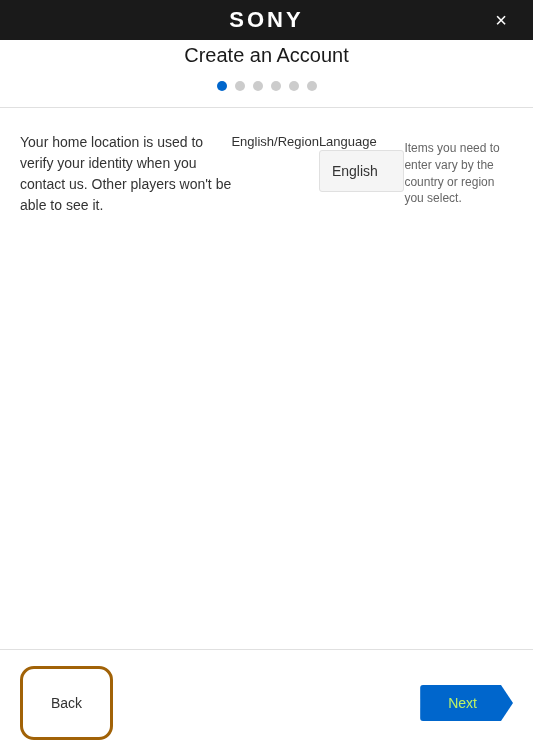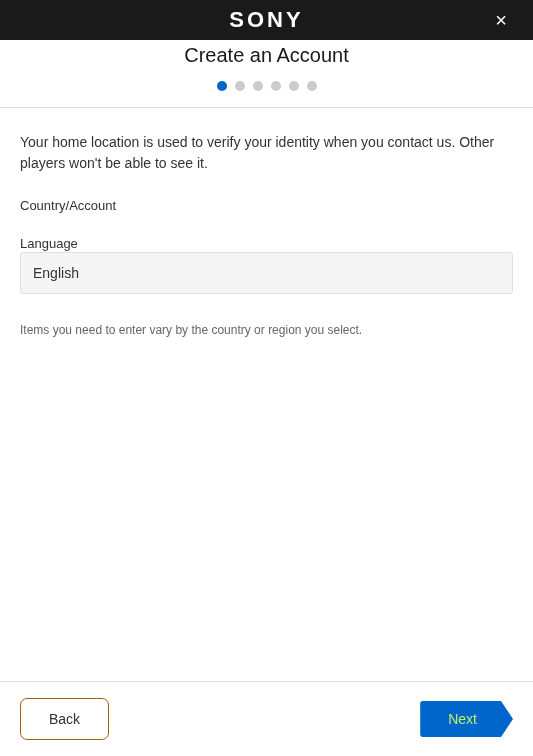--- a/index.html
+++ b/index.html
@@ -87,21 +87,21 @@
     .dot.active {
       background: #0066cc;
     }
 
     
     .content {
       background: #ffffff;
       flex: 1;
       padding: 24px 20px;
       display: flex;
-      flex-direction: column;
+      flex-direction: row;
     }
 
     .description {
       font-size: 14px;
       color: #333333;
       line-height: 1.5;
       margin-bottom: 22px;
     }
 
     .field-label {
@@ -172,26 +172,26 @@
       background: #ffffff;
       border-top: 1px solid #e0e0e0;
       padding: 16px 20px;
       display: flex;
       justify-content: space-between;
       align-items: center;
       flex-shrink: 0;
     }
 
     .back-btn {
-      padding: 12px 28px;
-      border: 1px solid #a16207;
-      background: #ffffff;
-      color: #333333;
-      font-size: 14px;
-      border-radius: 7px;
+      padding: 26px 28px;
+      border: 3px solid #a16207;
+      background: #ffffff;
+      color: #333333;
+      font-size: 14px;
+      border-radius: 14px;
       cursor: pointer;
     }
 
     .next-btn {
       padding: 10px 28px;
       background: #0066cc;
       color: #bef264;
       font-size: 14px;
       border: none;
       border-radius: 3px;
@@ -217,21 +217,21 @@
     <div class="dot"></div>
     <div class="dot"></div>
     <div class="dot"></div>
   </div>
 </div>
 
 <div class="content">
   <p class="description">Your home location is used to verify your identity when you contact us. Other players won't be able to see it.</p>
 
   <div class="field-group">
-    <label class="field-label">Country/Account</label>
+    <label class="field-label">English/Region</label>
   </div>
 
   <div class="field-group">
     <label class="field-label">Language</label>
     <input class="language-field" type="text" readonly="" value="English" style="">
   </div>
 
   <p class="hint-text">Items you need to enter vary by the country or region you select.</p>
 
   <div class="spacer"></div>

